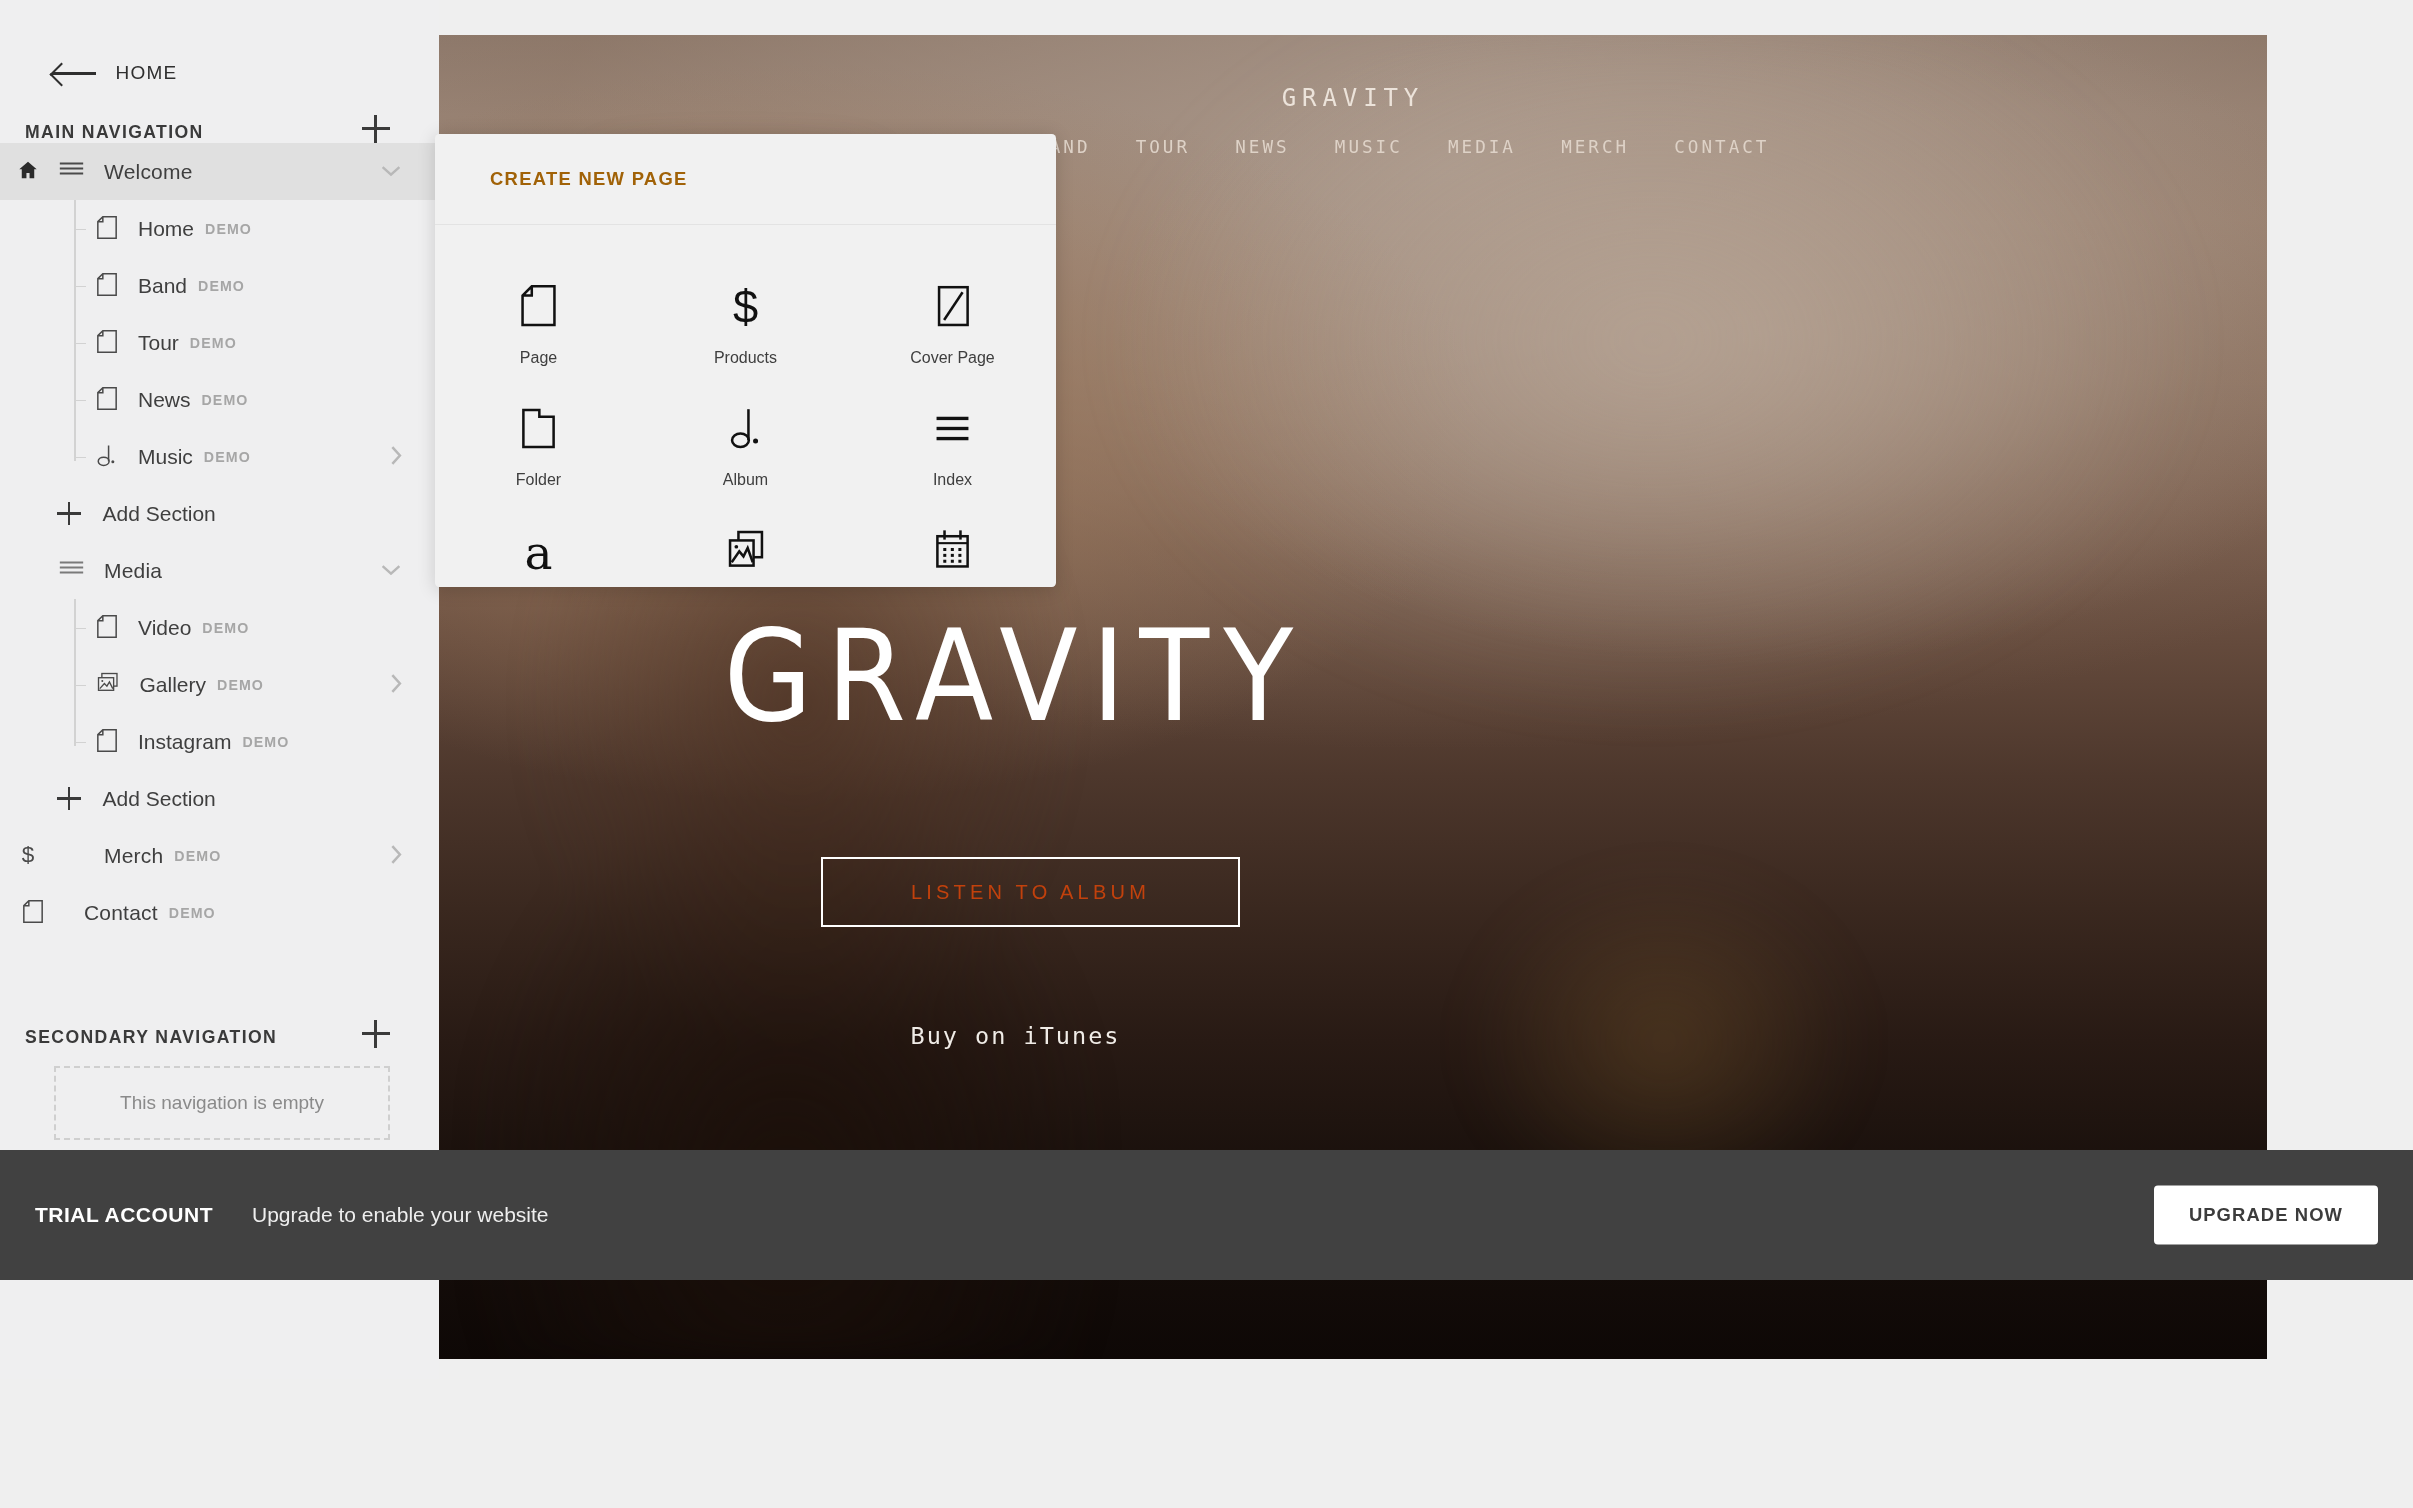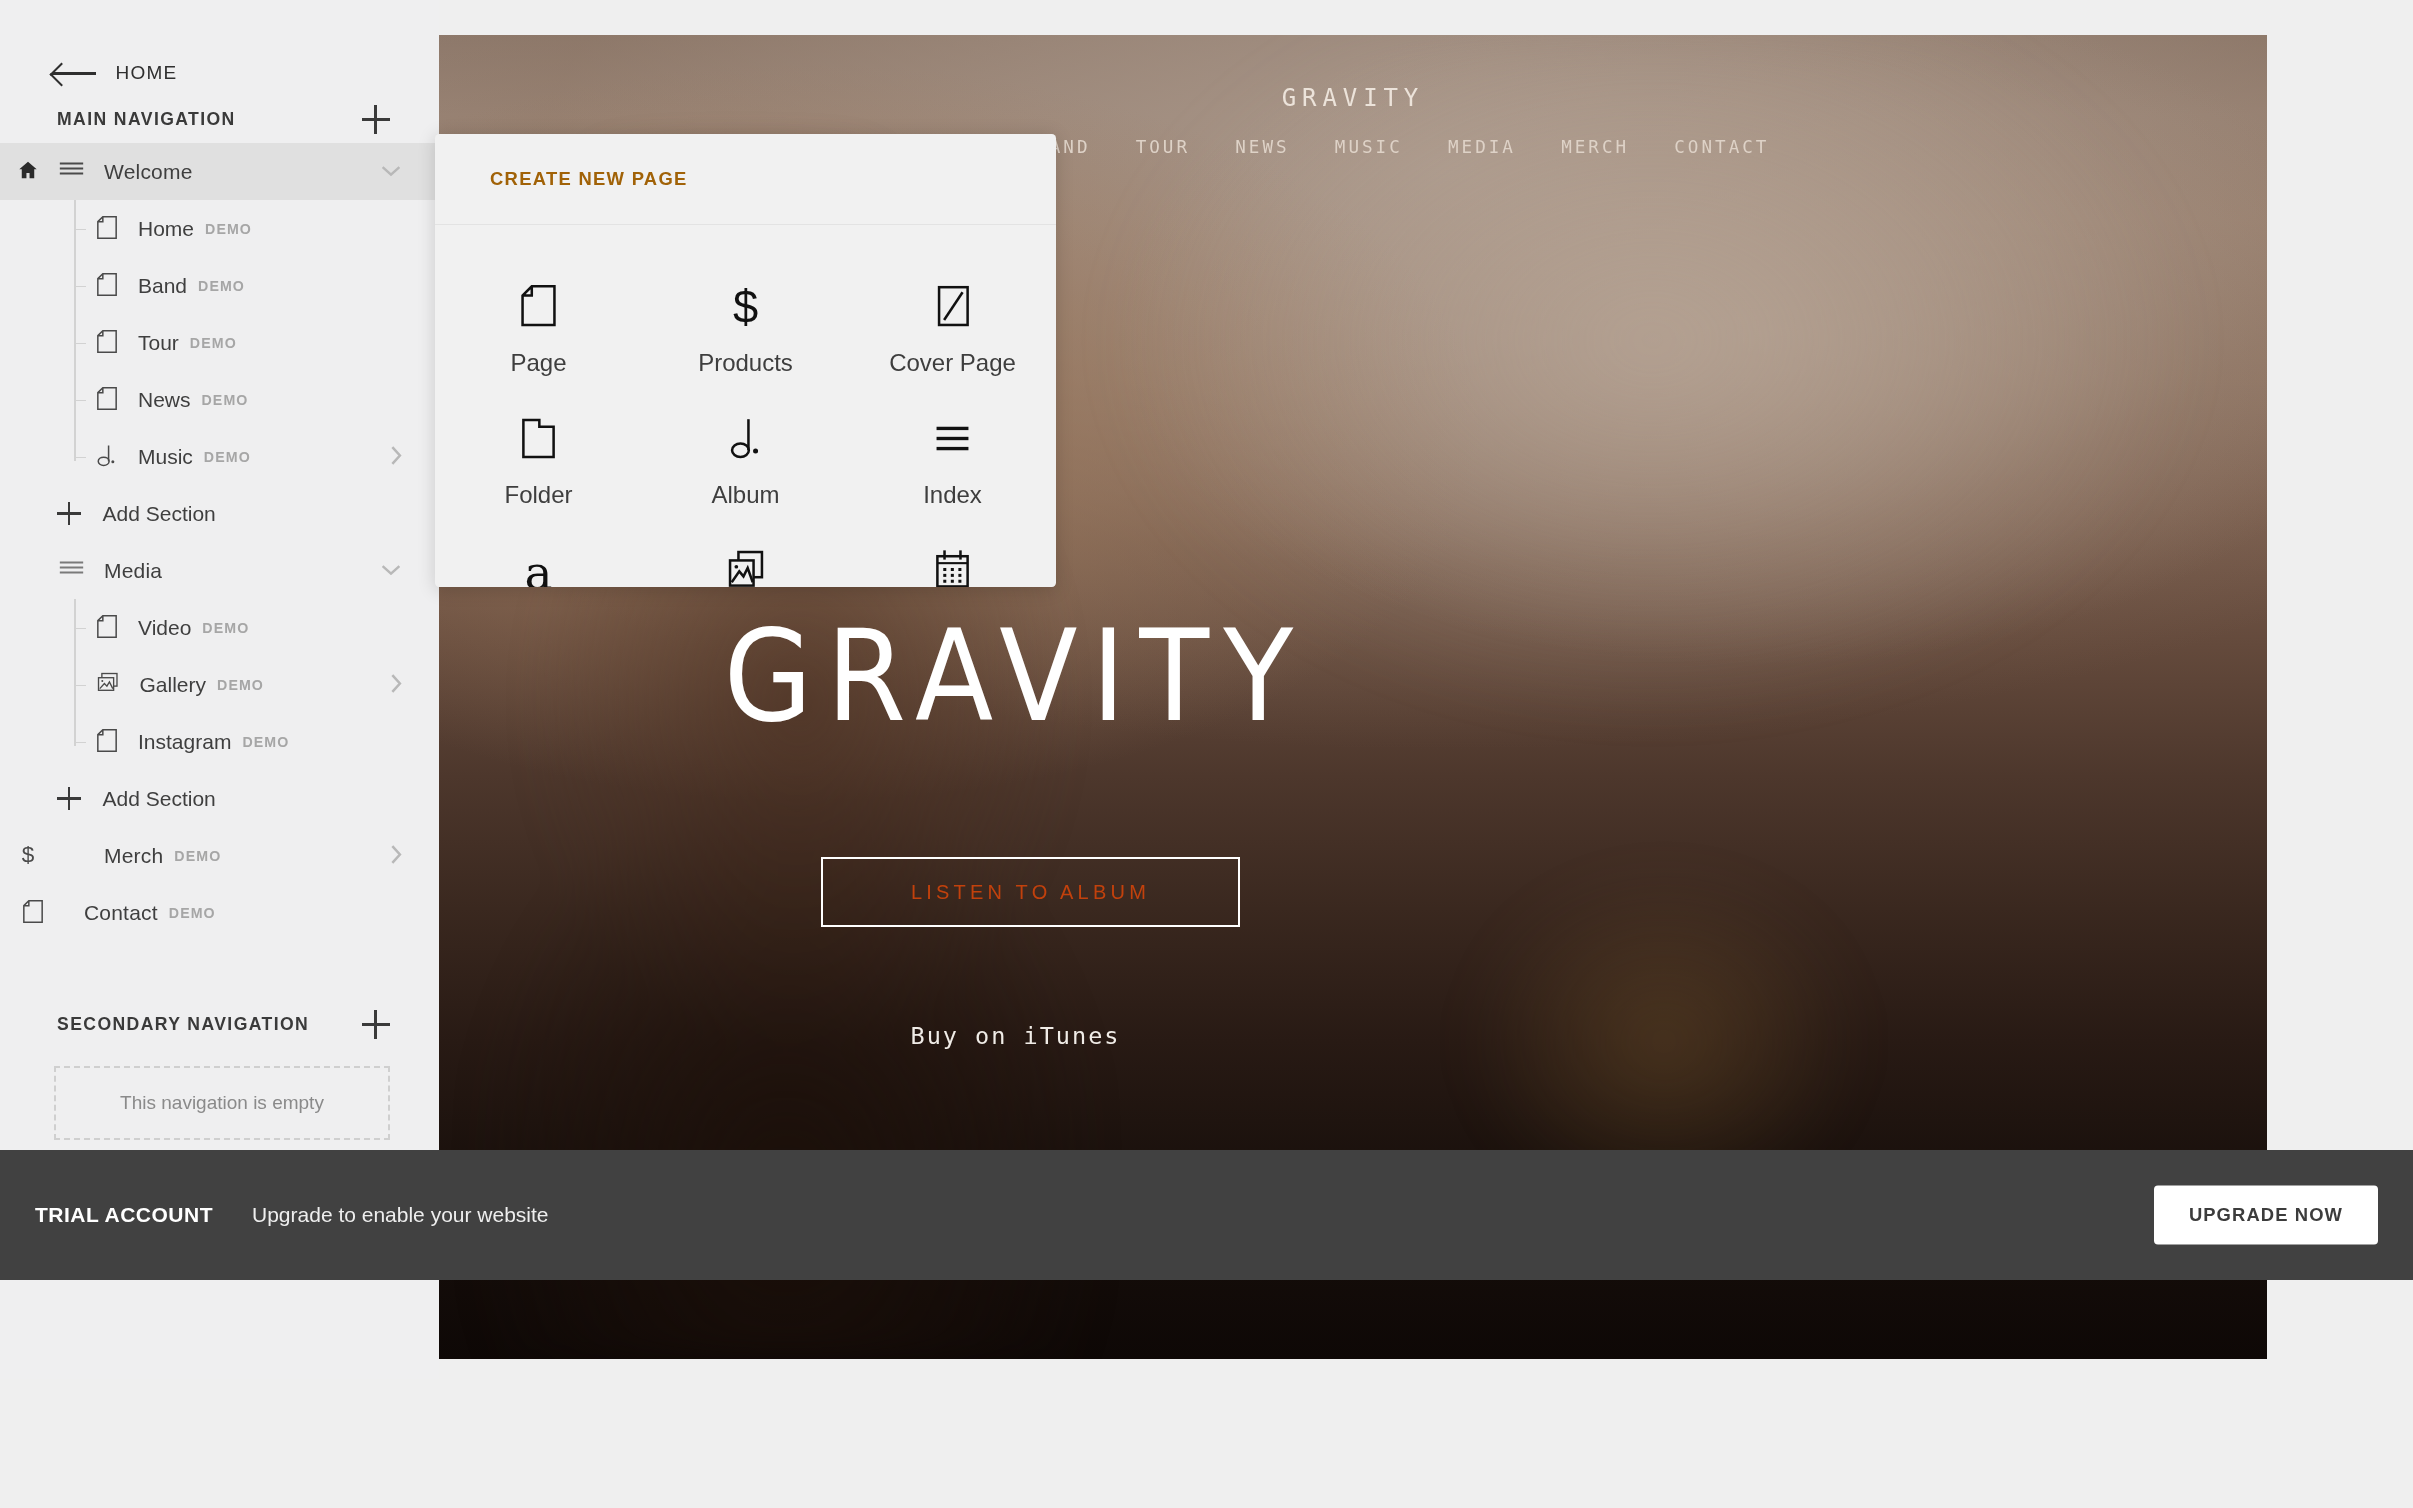--- a/index.html
+++ b/index.html
@@ -34,22 +34,22 @@
     content:""; position:absolute; left:0.8px; top:5.9px; width:15px; height:15px;
     border-left:2.9px solid #2f2f2f; border-bottom:2.9px solid #2f2f2f;
     transform: rotate(45deg);
   }
   .sb-back-label {
     margin-left: 18.4px; font-size: 19px; letter-spacing: 1.3px;
     color: #2f2f2f; font-weight: 500;
   }
 
   .sb-section-head {
-    display:flex; align-items:center; justify-content:space-between;
-    padding: 0 49px 0 57px; height: 47px;
+    display:flex; align-items:flex-end; justify-content:space-between;
+    padding: 0 49px 0 25px; height: 47px;
   }
   .sb-section-title {
     font-size: 17.6px; letter-spacing: 1.4px; color:#3a3a3a; font-weight:600;
   }
   .plus-btn {
     width: 28.5px; height: 28.5px; position: relative; cursor:pointer; flex:0 0 auto;
   }
   .plus-btn::before { content:""; position:absolute; left:0; top:12.6px; width:28.5px; height:2.9px; background:#3a3a3a; }
   .plus-btn::after  { content:""; position:absolute; left:12.6px; top:0; width:2.9px; height:28.5px; background:#3a3a3a; }
 
@@ -198,21 +198,21 @@
     padding: 30px 0 0 0;
   }
   .tile {
     display:flex; flex-direction:column; align-items:center;
     padding: 18.4px 0 10px 0; cursor:pointer;
   }
   .tile .glyph {
     height: 57px; display:flex; align-items:flex-end; justify-content:center;
   }
   .tile .tlabel {
-    margin-top: 18.4px; font-size: 24px; color:#3e3e3e;
+    margin-top: 18.4px; font-size: 16px; color:#3e3e3e;
   }
 
   
   #bottombar {
     position:absolute; left:0; bottom:0; width:2413px; height:130px;
     background:#414141; z-index: 80;
     display:flex; align-items:center;
   }
   .bb-strong {
     margin-left: 35px; color:#fff; font-size: 21px;

